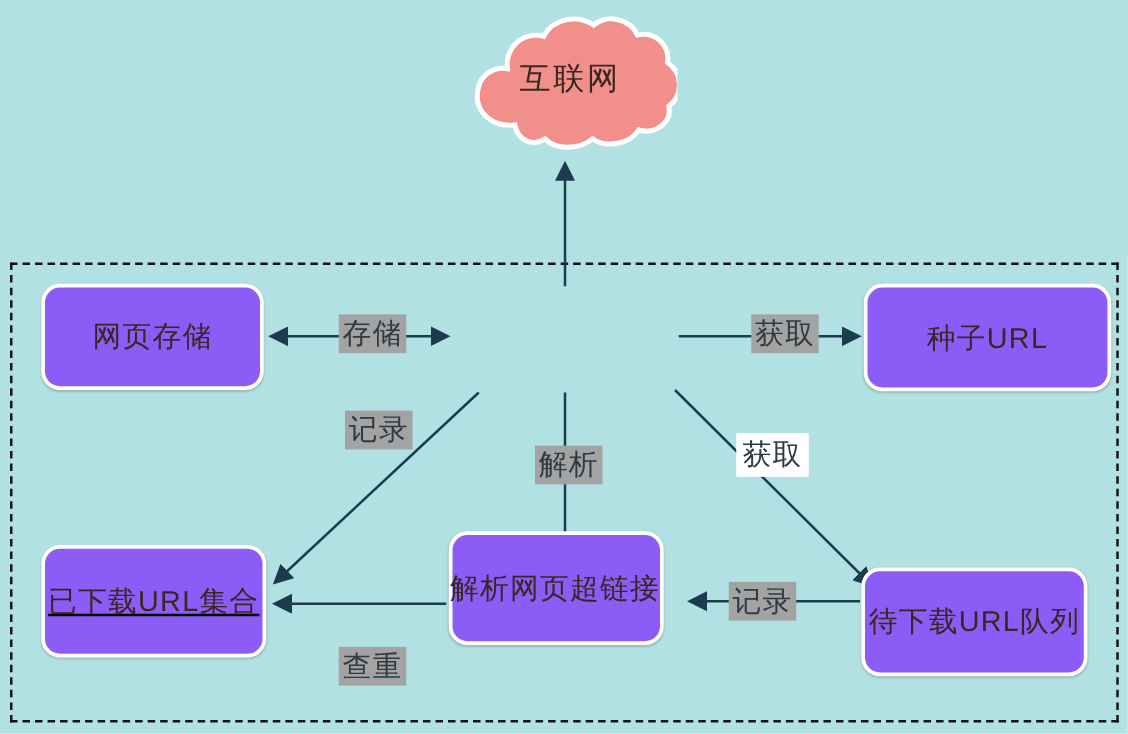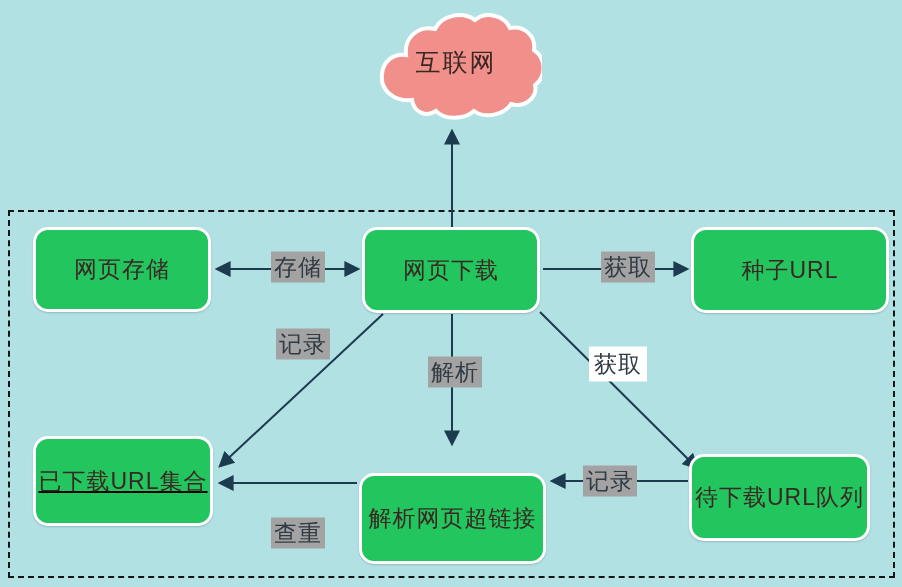--- a/index.html
+++ b/index.html
@@ -47,39 +47,39 @@
     width: 100%; height: 84px;
     display: flex; align-items: center; justify-content: center;
     font-size: 25px;
     color: #3a2722;
     letter-spacing: 2px;
   }
 
   
   .node {
     position: absolute;
-    background: #22c55e;
+    background: #8b5cf6;
     border: 3px solid #ffffff;
     border-radius: 15px;
     box-shadow: 0 1px 2px rgba(0,0,0,0.18);
     display: flex; align-items: center; justify-content: center;
     z-index: 3;
     box-sizing: border-box;
   }
   .node span {
     font-size: 23px;
     color: #3a2722;
     letter-spacing: 1px;
     white-space: nowrap;
   }
   .node-storage        { left: 33px;  top: 227px; width: 178px; height: 85px; }
   .node-downloader     { left: 362px; top: 227px; width: 178px; height: 86px; }
   .node-seed           { left: 691px; top: 227px; width: 198px; height: 86px; }
   .node-downloaded-set { left: 33px;  top: 436px; width: 180px; height: 90px; text-decoration: underline; }
-  .node-parser         { left: 359px; top: 473px; width: 187px; height: 91px; }
+  .node-parser         { left: 359px; top: 425px; width: 172px; height: 91px; justify-content: flex-end; }
   .node-queue          { left: 689px; top: 454px; width: 181px; height: 87px; }
 
   
   .edge-label {
     position: absolute;
     transform: translate(-50%, -50%);
     font-size: 23px;
     color: #2f3a42;
     background: #a3a3a3;
     padding: 0 3px;
@@ -124,23 +124,20 @@
                C72,9 92,5 105,14 C116,5 134,9 140,22 C154,19 166,30 164,44
                C176,52 177,70 165,79 C168,92 154,102 141,98 C134,109 115,113 104,105
                C94,114 74,114 66,105 C56,112 44,106 42,94 Z" fill="#f1908a" stroke="#ffffff" stroke-width="4"></path>
     </svg>
     <span class="cloud-label">互联网</span>
   </div>
 
   <div class="node node-storage">
     <span>网页存储</span>
   </div>
-  <div class="node node-downloader">
-    <span>网页下载</span>
-  </div>
   <div class="node node-seed">
     <span>种子URL</span>
   </div>
   <div class="node node-downloaded-set">
     <span>已下载URL集合</span>
   </div>
   <div class="node node-parser">
     <span>解析网页超链接</span>
   </div>
   <div class="node node-queue">

